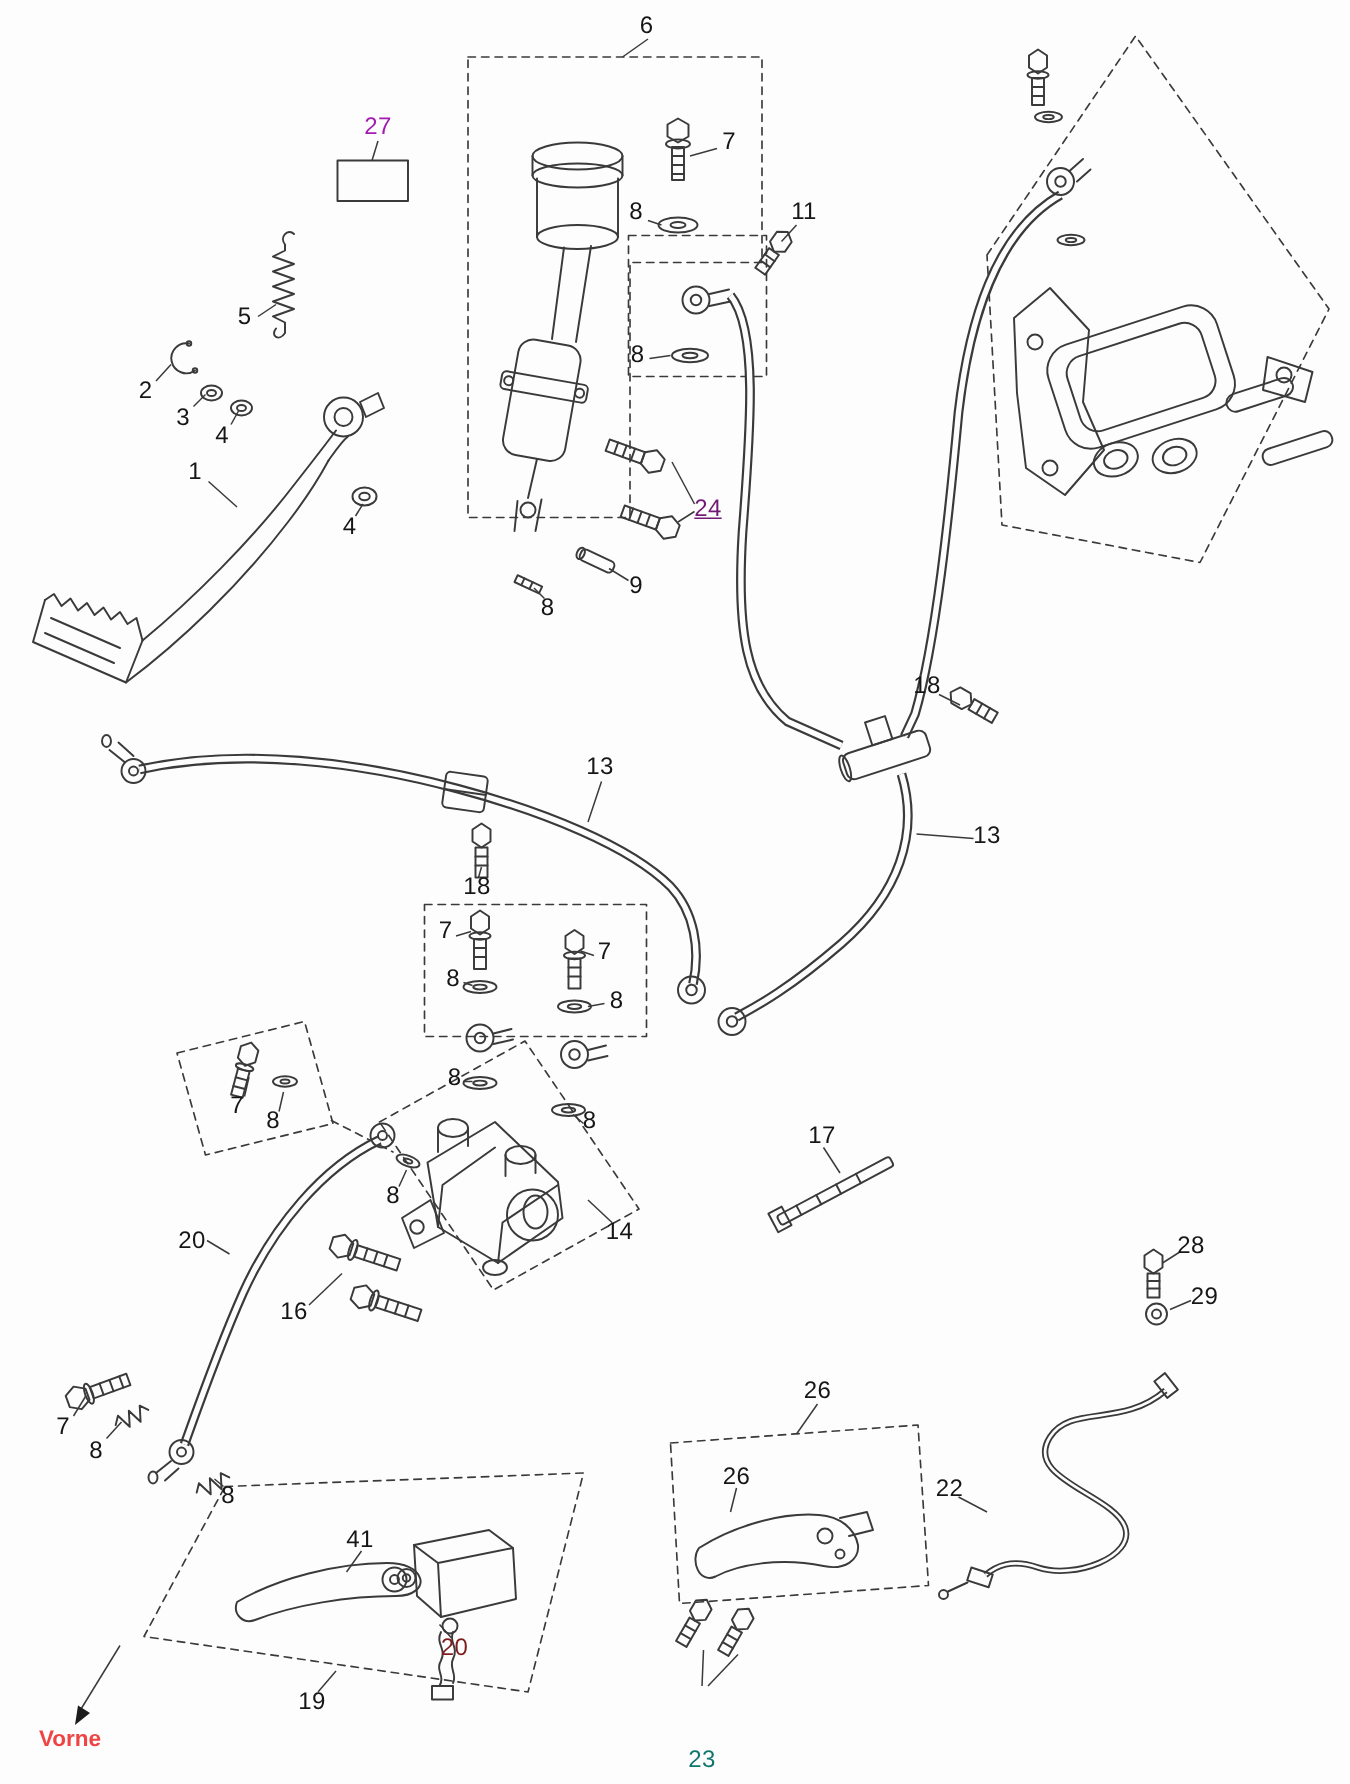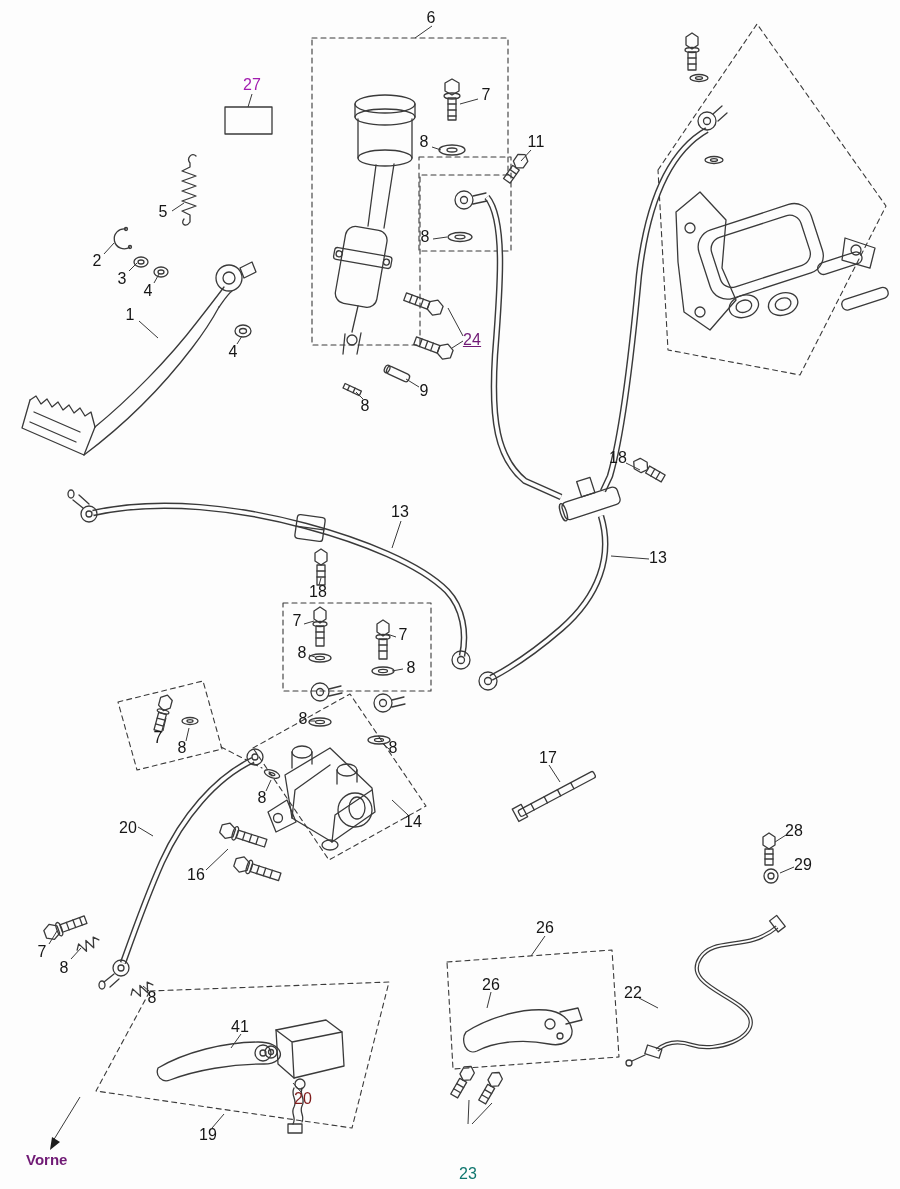--- a/index.html
+++ b/index.html
@@ -527,15 +527,15 @@
       <div class="part-label" style="left: 152px; top: 998px; color: rgb(22, 22, 22);">8</div>
       <div class="part-label" style="left: 545px; top: 928px; color: rgb(22, 22, 22);">26</div>
       <div class="part-label" style="left: 491px; top: 985px; color: rgb(22, 22, 22);">26</div>
       <div class="part-label" style="left: 633px; top: 993px; color: rgb(22, 22, 22); text-align: right;">22</div>
       <div class="part-label" style="left: 240px; top: 1027px; color: rgb(22, 22, 22);">41</div>
       <div class="part-label" style="left: 303px; top: 1099px; color: #7f1d1d; text-align: right;">20</div>
       <div class="part-label" style="left: 208px; top: 1135px; color: rgb(22, 22, 22);">19</div>
       <div class="part-label" style="left: 468px; top: 1133px; color: #0f766e; margin-top: 41px;">23</div>
     </div>
 
-<div class="orientation-label" style="color: #701a75;">Vorne</div>
+<div class="orientation-label" style="color: #ef4444;">Vorne</div>
 
 </div>
 
 </body></html>

